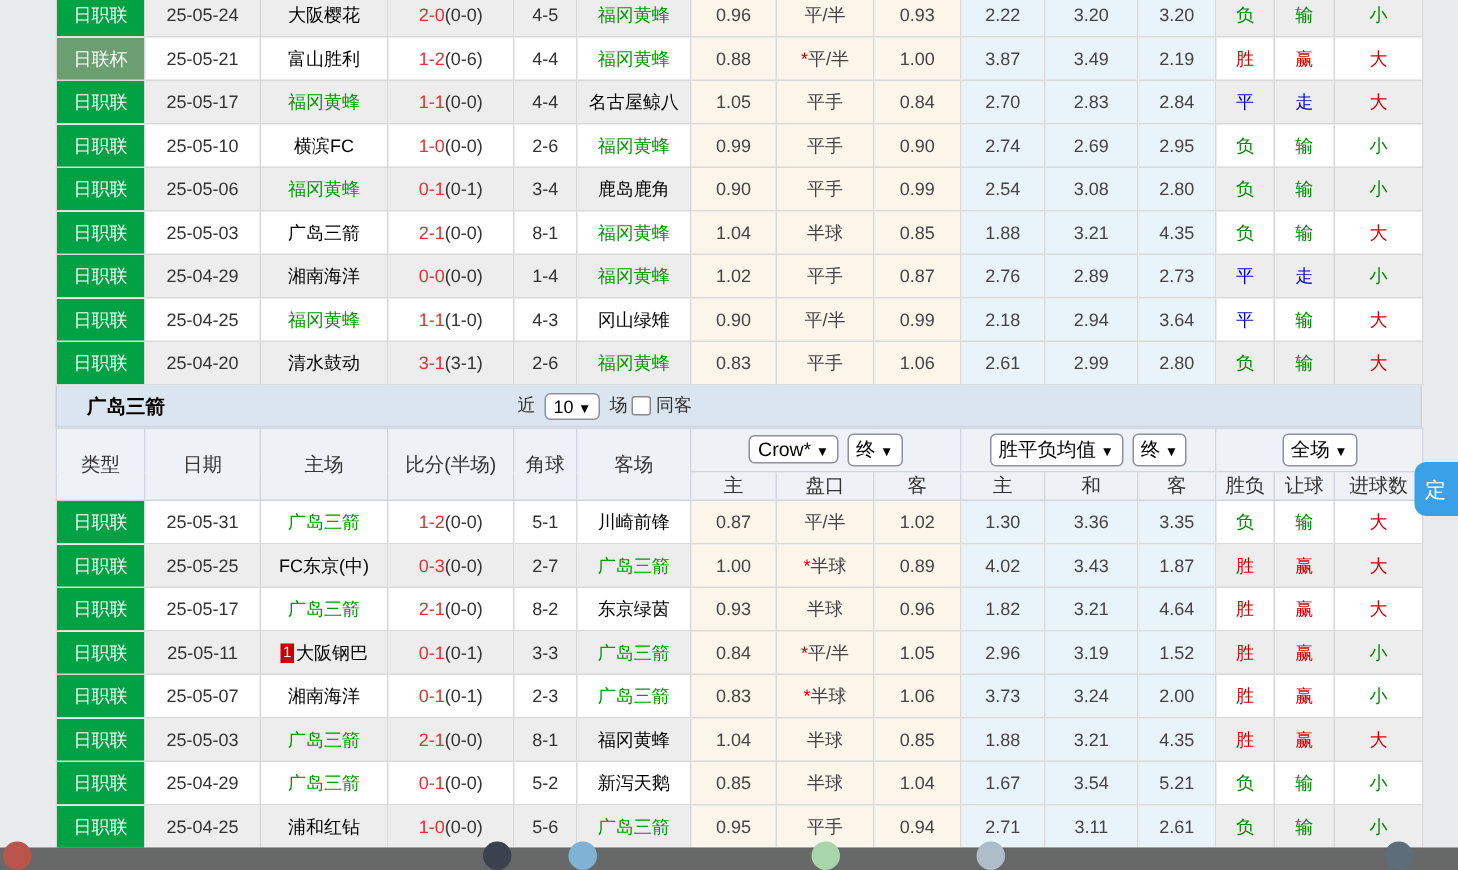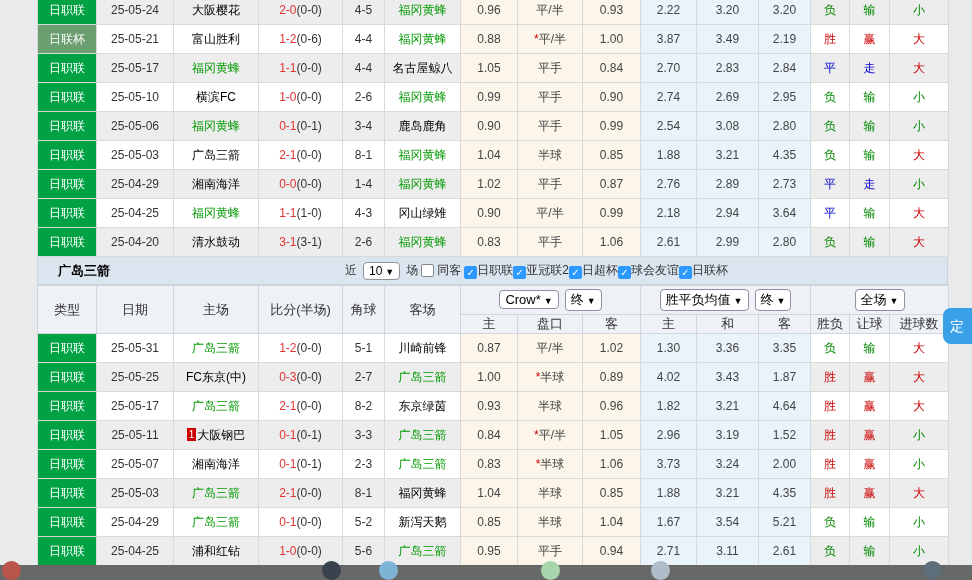--- a/index.html
+++ b/index.html
@@ -251,21 +251,20 @@
 
 
   <div class="section-bar">
     <span class="tname">广岛三箭</span>
     <span class="filters">
       <span>近</span>
       <span class="sel"><span>10</span><span class="arr">▼</span></span>
       <span>场</span>
       <span class="cbox off"></span>
       <span>同客</span>
-      <span id="league-filters"><span class="cbox on">✓</span><span>日职联</span><span class="cbox on">✓</span><span>亚冠联2</span><span class="cbox on">✓</span><span>日超杯</span><span class="cbox on">✓</span><span>球会友谊</span><span class="cbox on">✓</span><span>日联杯</span></span>
     </span>
   </div>
 
   <table class="stats">
     <colgroup>
       <col style="width:59px">
         <col style="width:77px">
         <col style="width:85px">
       <col style="width:84px">
         <col style="width:42px">

